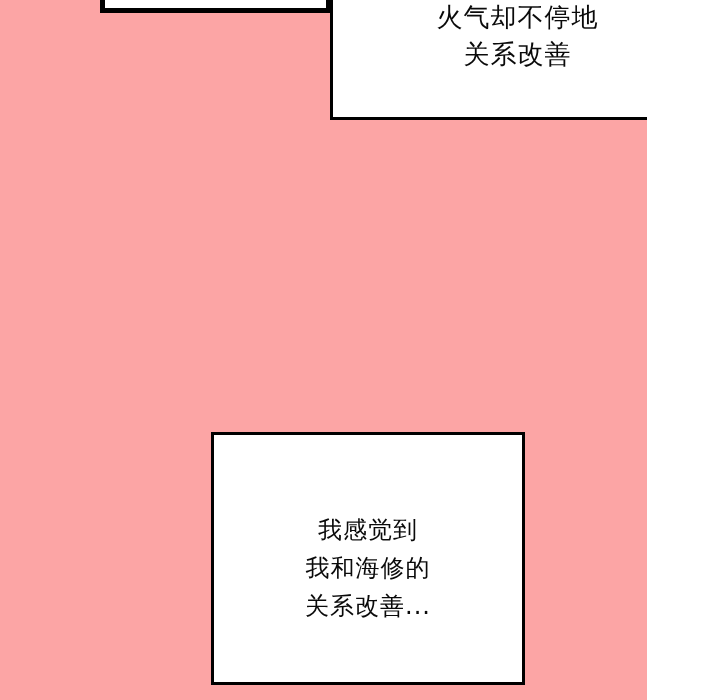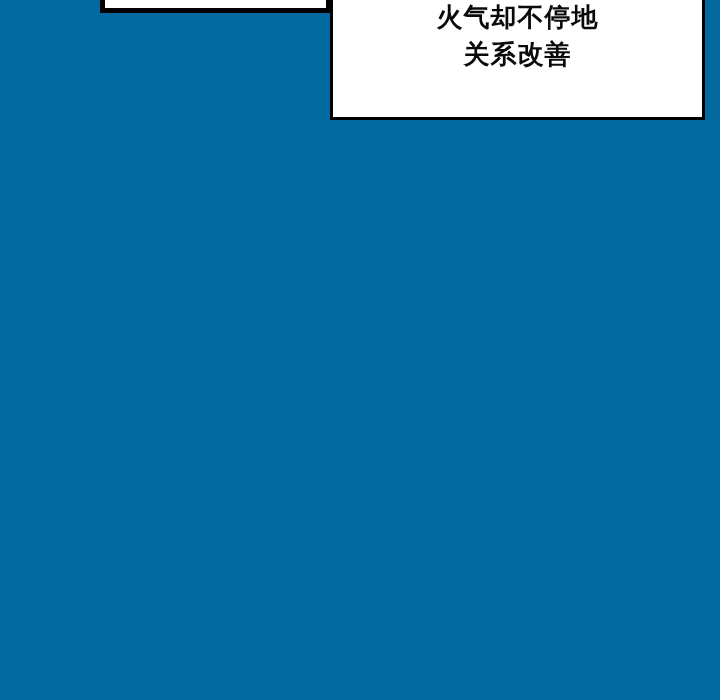--- a/index.html
+++ b/index.html
@@ -2,27 +2,26 @@
 <html><head>
 <meta charset="utf-8">
 <style>
   html, body {
     margin: 0;
     padding: 0;
     background: #ffffff;
   }
   .comic-page {
     position: relative;
-    width: 720px;
+    width: 647px;
     height: 700px;
-    background: #0369a1;
+    background: #fca5a5;
     overflow: hidden;
     font-family: "DejaVu Sans", "Liberation Sans", sans-serif;
     color: #0a0a0a;
-    font-weight: bold;
   }
   .box {
     position: absolute;
     background: #ffffff;
     box-sizing: border-box;
   }
   
   .box-partial {
     left: 100px;
     top: -42px;
@@ -80,14 +79,21 @@
 
   <div class="box box-partial"></div>
 
   <div class="box box-top">
     <div class="caption">
       <div class="caption-line">火气却不停地</div>
       <div class="caption-line">关系改善</div>
     </div>
   </div>
 
+  <div class="box box-bottom">
+    <div class="caption">
+      <div class="caption-line">我感觉到</div>
+      <div class="caption-line">我和海修的</div>
+      <div class="caption-line">关系改善...</div>
+    </div>
+  </div>
 
 </div>
 
 </body></html>

